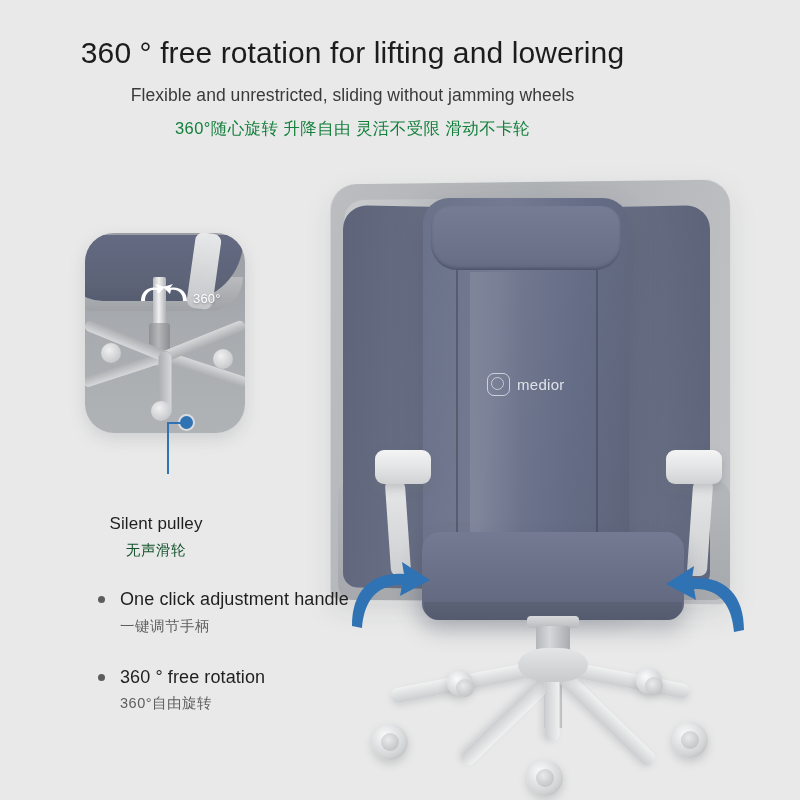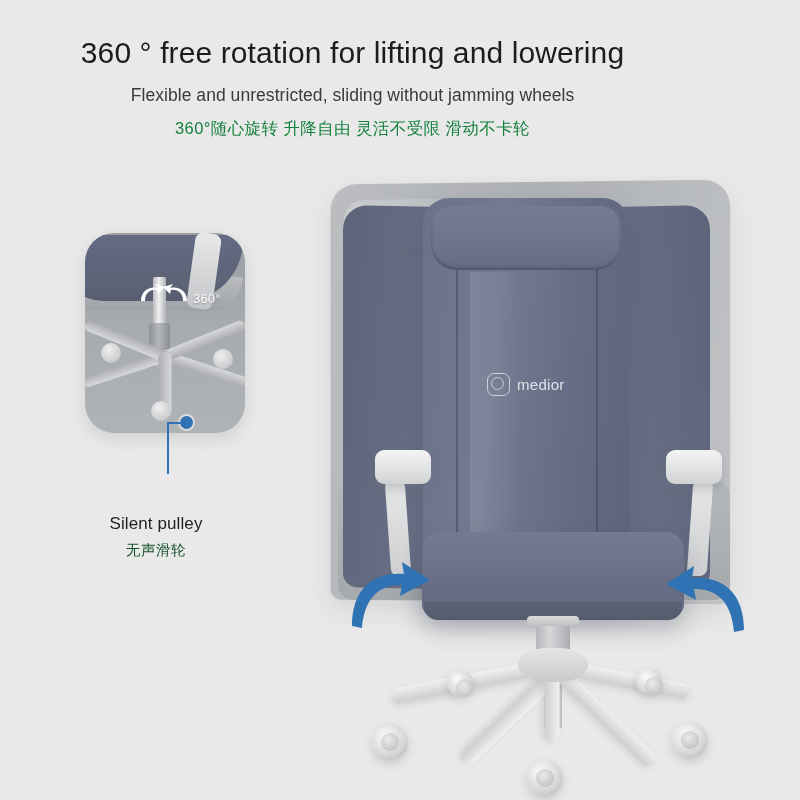--- a/index.html
+++ b/index.html
@@ -589,14 +589,26 @@
   <div class="leader">
     <div class="h"></div>
     <div class="v"></div>
   </div>
 
   <div class="inset-caption">
     <div class="cap-en">Silent pulley</div>
     <div class="cap-cn">无声滑轮</div>
   </div>
 
+  <div class="features">
+    <div class="feature">
+      <span class="bullet"></span>
+      <div class="feat-en">One click adjustment handle</div>
+      <div class="feat-cn">一键调节手柄</div>
+    </div>
+    <div class="feature">
+      <span class="bullet"></span>
+      <div class="feat-en">360 ° free rotation</div>
+      <div class="feat-cn">360°自由旋转</div>
+    </div>
+  </div>
 
 </div>
 
 </body></html>

